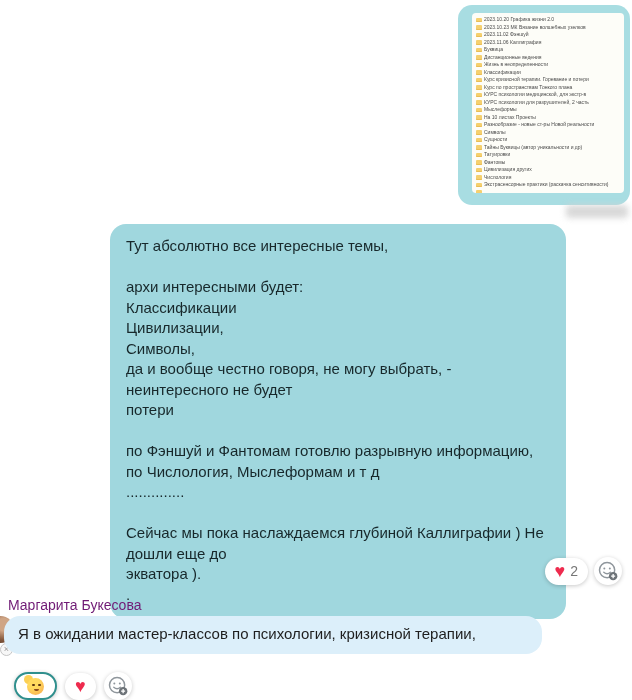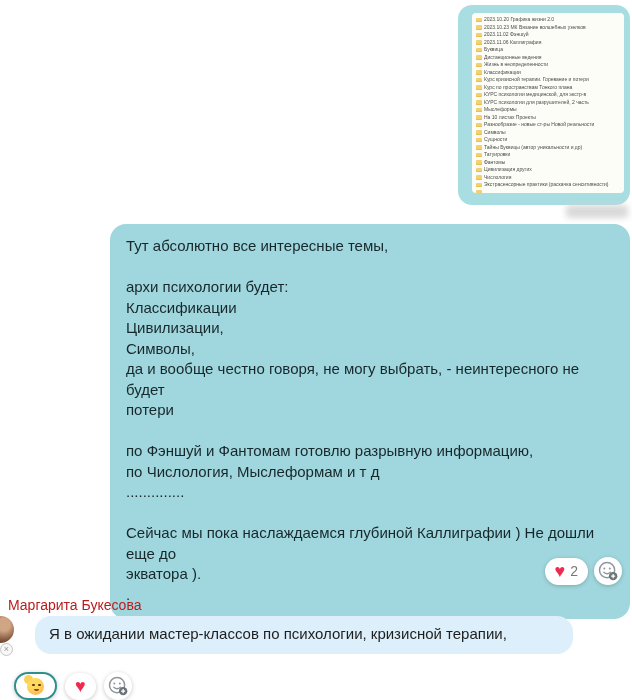--- a/index.html
+++ b/index.html
@@ -15,45 +15,45 @@
   .folder-row{display:flex;align-items:center;gap:2px;height:7.5px;white-space:nowrap;overflow:hidden;}
   .folder-icon{flex:0 0 auto;width:6px;height:4.5px;background:#f5d06f;
        border-radius:1px;box-shadow:inset 0 -1px 0 #e9bd55;}
   .folder-label{font-size:5px;line-height:7.5px;color:#4a4a4a;}
 
   
   .blurred-caption{position:absolute;top:205px;right:4px;width:62px;height:13px;
        background:#d2d2d2;border-radius:3px;filter:blur(3px);opacity:.85;}
 
   
-  .main-bubble{position:absolute;top:224px;left:110px;width:520px;
+  .main-bubble{position:absolute;top:224px;left:110px;width:456px;
        background:#a0d7de;border-radius:16px;box-sizing:border-box;
        padding:12px 16px 14px 16px;}
   .msg-line{font-size:15px;line-height:20.5px;min-height:20.5px;color:#17282b;}
 
   
   .main-reactions{position:absolute;top:557px;right:10px;display:flex;gap:6px;align-items:center;}
   .reaction-pill{display:flex;align-items:center;gap:5px;background:#ffffff;
        border-radius:15px;height:27px;padding:0 10px;
        box-shadow:0 1px 4px rgba(0,0,0,.22);cursor:pointer;}
   .heart-glyph{color:#ee2b4e;font-size:18px;line-height:18px;}
   .reaction-count{font-size:14px;color:#777;}
   .add-reaction-btn{width:28px;height:28px;border-radius:50%;background:#ffffff;
        box-shadow:0 1px 4px rgba(0,0,0,.22);display:flex;align-items:center;
        justify-content:center;cursor:pointer;}
 
   
-  .sender-name{position:absolute;top:597px;left:8px;font-size:14px;color:#b91c1c;cursor:pointer;}
+  .sender-name{position:absolute;top:597px;left:8px;font-size:14px;color:#701a75;cursor:pointer;}
   .reply-avatar{position:absolute;top:616px;left:-13px;width:27px;height:27px;border-radius:50%;
        background:radial-gradient(circle at 62% 32%,#cfa585 25%,#83573c 62%,#46301f 100%);
        cursor:pointer;}
   .avatar-badge{position:absolute;top:643px;left:0px;width:13px;height:13px;border-radius:50%;
        background:#f7f7f7;border:1px solid #c4c4c4;box-sizing:border-box;
        font-size:9px;line-height:11px;color:#9a9a9a;text-align:center;}
-  .reply-bubble{position:absolute;top:616px;left:35px;width:538px;
+  .reply-bubble{position:absolute;top:616px;left:4px;width:538px;
        background:#dceffa;border-radius:16px;box-sizing:border-box;
        padding:6px 14px 8px 14px;}
   .reply-line{font-size:15px;line-height:24px;min-height:24px;color:#1e1e1e;}
 
   .reply-reactions{position:absolute;top:672px;left:14px;display:flex;gap:8px;align-items:center;}
   .reaction-pill.selected{border:2px solid #2f8f8d;box-sizing:border-box;height:28px;}
 
   
   .emoji-girl{position:relative;width:19px;height:19px;display:inline-block;}
   .eg-bun{position:absolute;left:-2px;top:-2px;width:9px;height:9px;border-radius:50%;background:#fcd054;}
@@ -166,21 +166,21 @@
       <span class="folder-label"></span>
     </div>
     </div>
 </div>
 
 <div class="blurred-caption"></div>
 
 <div class="main-bubble">
     <div class="msg-line">Тут абсолютно все интересные темы,</div>
     <div class="msg-line"></div>
-    <div class="msg-line">архи психологии будет:</div>
+    <div class="msg-line">архи интересными будет:</div>
     <div class="msg-line">Классификации</div>
     <div class="msg-line">Цивилизации,</div>
     <div class="msg-line">Символы,</div>
     <div class="msg-line">да и вообще честно говоря, не могу выбрать, - неинтересного не будет</div>
     <div class="msg-line">потери</div>
     <div class="msg-line"></div>
     <div class="msg-line">по Фэншуй и Фантомам готовлю разрывную информацию,</div>
     <div class="msg-line">по Числология, Мыслеформам и т д</div>
     <div class="msg-line">..............</div>
     <div class="msg-line"></div>

